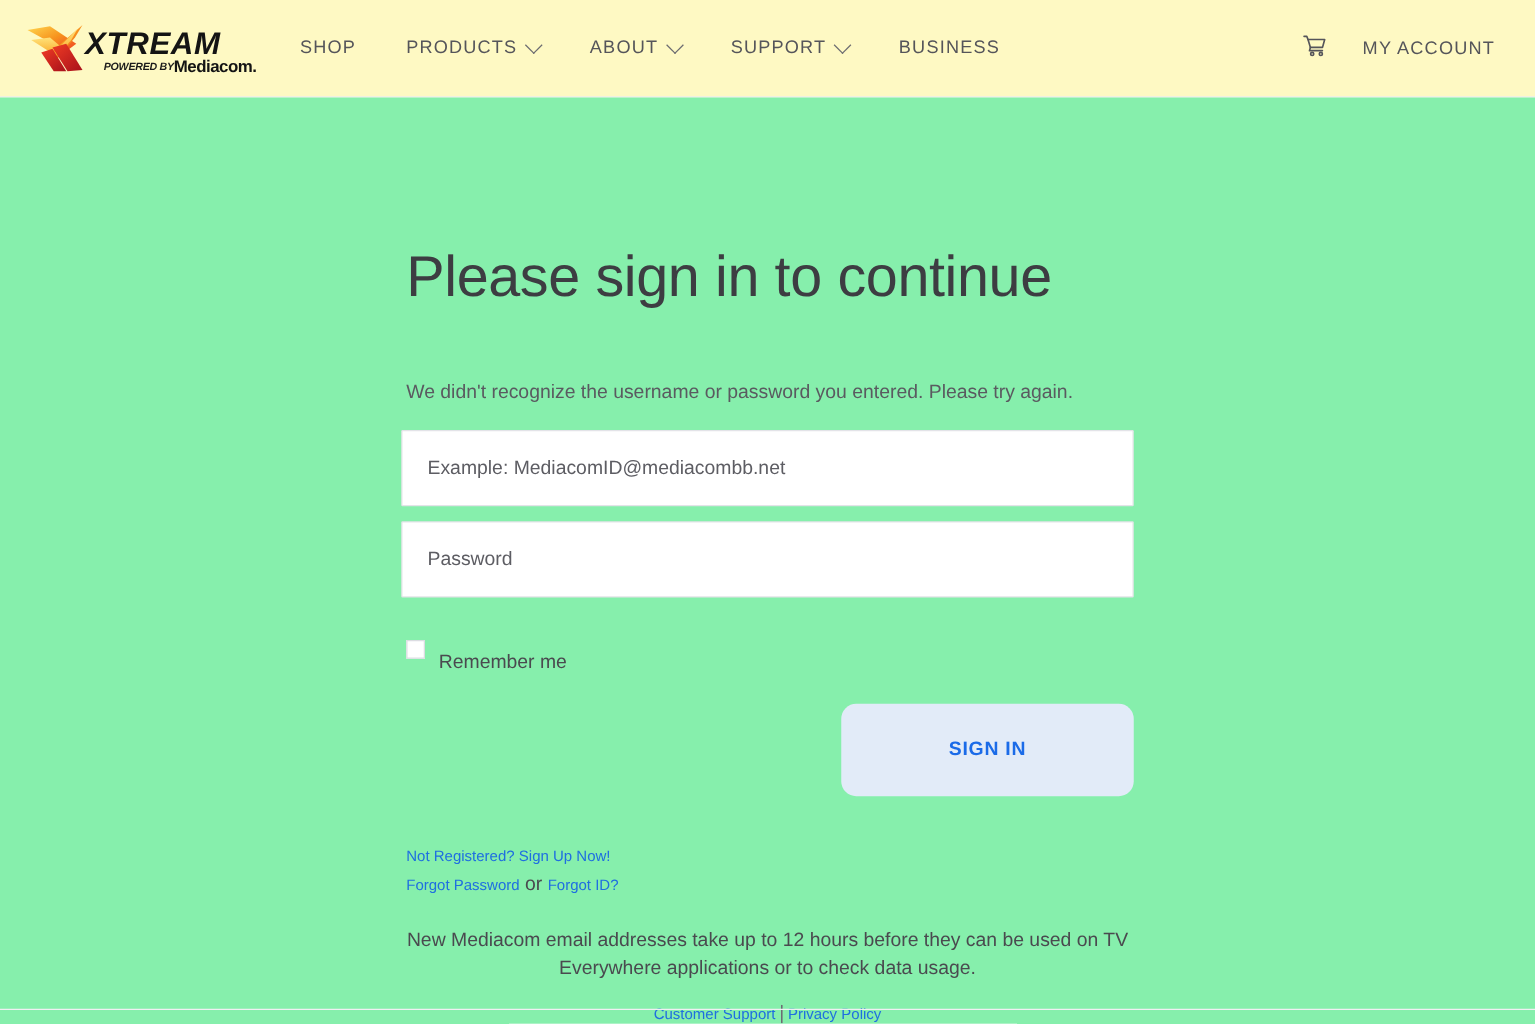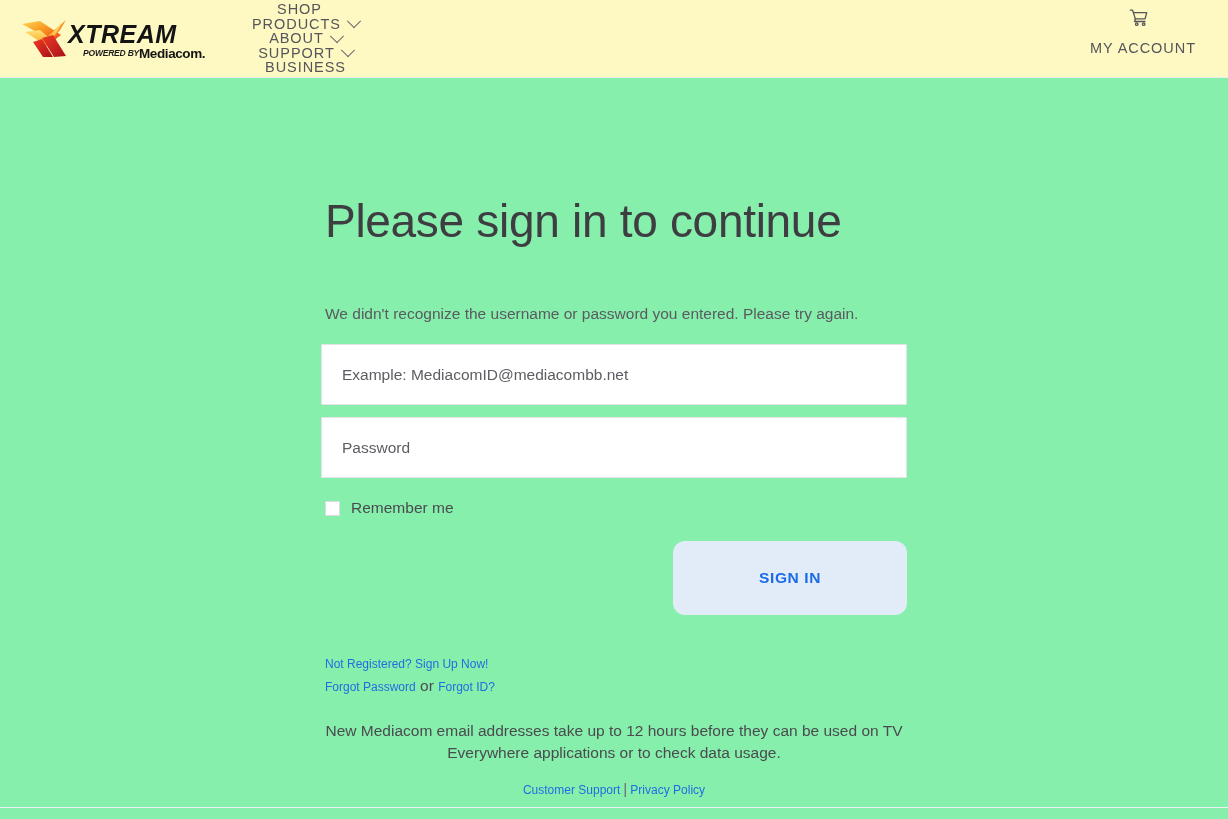--- a/index.html
+++ b/index.html
@@ -30,23 +30,22 @@
     display: flex;
     align-items: center;
     height: 46px;
     margin-right: 24px;
     text-decoration: none;
   }
   .brand svg { display: block; }
 
   .main-nav {
     display: flex;
-    align-items: center;
+    align-items: flex-end;
     gap: 0;
-    flex-direction: column;
   }
   .nav-item {
     display: flex;
     align-items: center;
     gap: 8px;
     padding: 0 20px;
     font-size: 14.5px;
     letter-spacing: 0.95px;
     color: #55555a;
     text-decoration: none;
@@ -65,21 +64,20 @@
   }
 
   .header-right {
     position: absolute;
     right: 22px;
     top: 0;
     height: 78px;
     display: flex;
     align-items: center;
     gap: 0;
-    flex-direction: column;
   }
   .cart-btn {
     display: flex;
     align-items: center;
     justify-content: center;
     width: 40px;
     height: 40px;
     cursor: pointer;
   }
   .account-link {
@@ -158,20 +156,21 @@
     border: 1px solid #dcdce2;
     background: #ffffff;
     box-sizing: border-box;
     flex: 0 0 auto;
     cursor: pointer;
   }
   .remember-label {
     font-size: 15.5px;
     color: #4a4a4f;
     cursor: pointer;
+    margin-top: 22px;
   }
 
   .btn-row {
     display: flex;
     justify-content: flex-end;
     margin-top: 24px;
   }
   .signin-btn {
     width: 234px;
     height: 74px;

